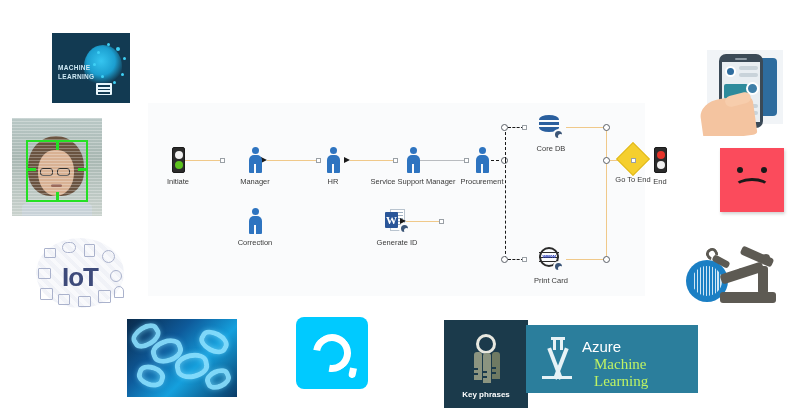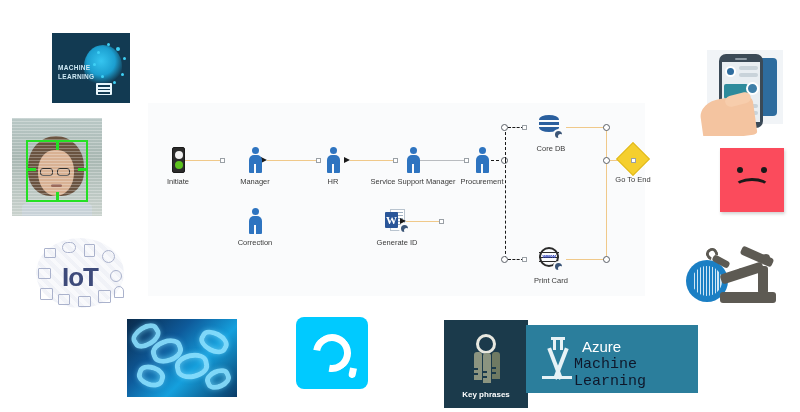--- a/index.html
+++ b/index.html
@@ -291,22 +291,22 @@
   #azureml .flask .bodyL { left: 13px; transform: rotate(21deg); }
   #azureml .flask .bodyR { left: 19px; transform: rotate(-21deg); }
   #azureml .flask .base {
     position: absolute; left: 2px; bottom: 0; width: 30px; height: 3.5px; background: #e6f2f6;
   }
   #azureml .a1 {
     position: absolute; left: 56px; top: 13px;
     font-size: 15px; color: #ffffff; font-family: "Liberation Sans", sans-serif;
   }
   #azureml .a2 {
-    position: absolute; left: 48px; top: 31px;
-    font-size: 15px; color: #0f172a; font-family: Liberation Mono, monospace;
+    position: absolute; left: 68px; top: 31px;
+    font-size: 15px; color: #bef264; font-family: Liberation Serif, serif;
   }
 
   
   #chatbot { background: #ffffff; }
   #chatbot .card { position: absolute; left: 8px; top: 6px; width: 76px; height: 74px; background: #f1f4f7; }
   #chatbot .tabletblue {
     position: absolute; left: 48px; top: 14px; width: 30px; height: 58px;
     background: #2e6c9e; border-radius: 4px;
   }
   #chatbot .phone {
@@ -570,20 +570,27 @@
     </div>
 
 
     <div class="conn h" style="left:252px; top:118px; width:44px;">
       <div class="line" style="left:6px; width:35px;"></div>
       <div class="arrowhead" style="left:0; transform:rotate(180deg);"></div>
       <div class="endpoint" style="left:39px;"></div>
     </div>
   </div>
 
+  <div class="node" style="position:absolute; left:643px; top:147px; width:34px;">
+    <span class="glyph traffic" style="margin:0 auto;">
+      <span class="lamp top" style="background:#e63329;"></span>
+      <span class="lamp bot" style="background:#f2f2f2;"></span>
+    </span>
+    <span class="lbl">End</span>
+  </div>
   <div class="endpoint" style="position:absolute; left:631px; top:158px;"></div>
 
   <div class="img" id="blockchain" style="left:127px; top:319px; width:110px; height:78px;">
     <div class="link" style="left:4px;  top:6px;  width:30px; height:22px; transform:rotate(-32deg);"></div>
     <div class="link" style="left:24px; top:20px; width:32px; height:24px; transform:rotate(-20deg);"></div>
     <div class="link" style="left:48px; top:34px; width:34px; height:26px; transform:rotate(-12deg);"></div>
     <div class="link" style="left:72px; top:12px; width:30px; height:22px; transform:rotate(28deg);"></div>
     <div class="link" style="left:10px; top:46px; width:28px; height:22px; transform:rotate(18deg);"></div>
     <div class="link" style="left:78px; top:50px; width:26px; height:20px; transform:rotate(-24deg);"></div>
   </div>

